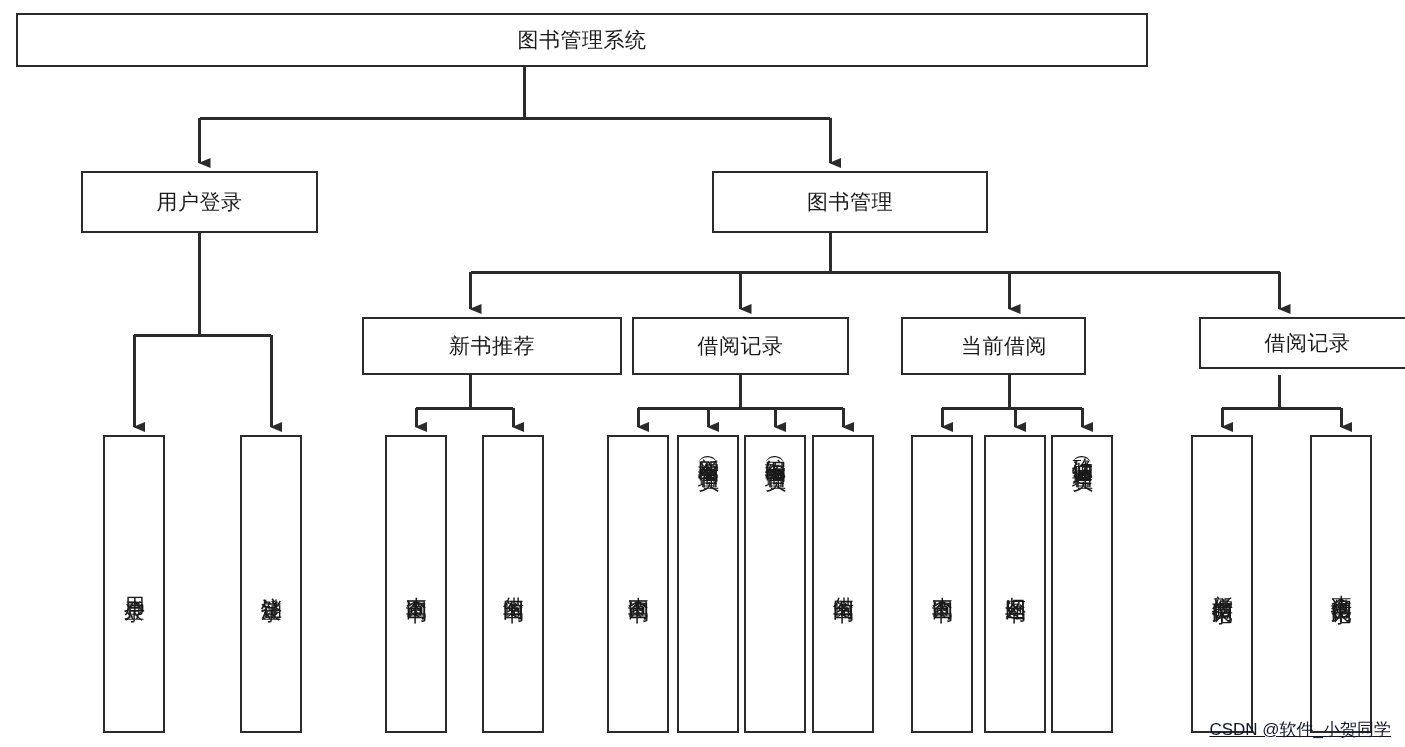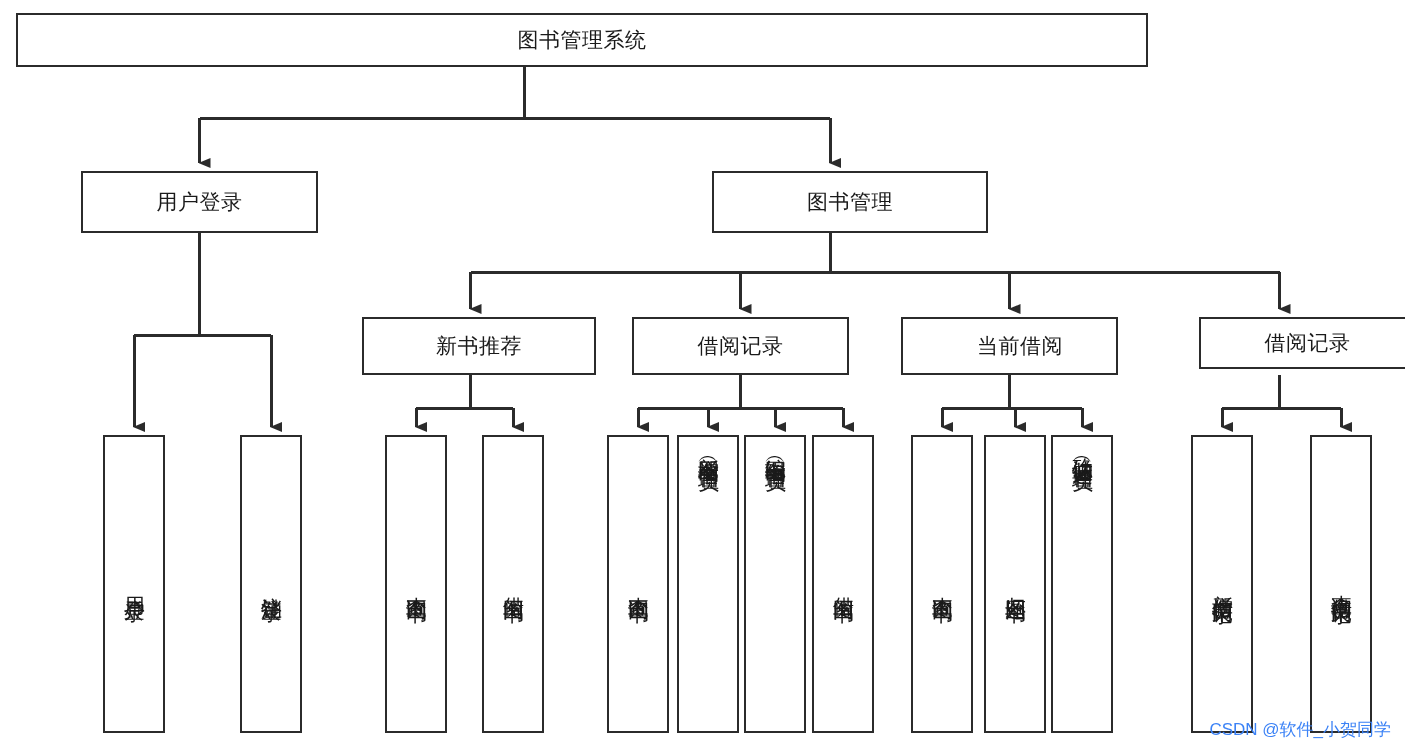--- a/index.html
+++ b/index.html
@@ -63,24 +63,25 @@
   }
   .node-vertical.center-text {
     align-items: center;
     padding-top: 0;
   }
   .watermark {
     position: absolute;
     right: 14px;
     bottom: 6px;
     font-size: 17px;
-    color: #3b82f6;
+    color: #0f172a;
     font-family: "Liberation Sans", "DejaVu Sans", sans-serif;
     white-space: nowrap;
     pointer-events: none;
+    text-decoration: underline;
   }
 </style>
 </head>
 <body>
 
 <div id="diagram-root">
 
   <svg class="diagram-canvas" viewBox="0 0 1405 747" xmlns="http://www.w3.org/2000/svg">
     <defs>
       <marker id="arrowhead" markerWidth="10" markerHeight="12" refX="5" refY="11" orient="auto" markerUnits="userSpaceOnUse">
@@ -127,27 +128,27 @@
   <div id="node-layer">
       <div class="node-box node-horizontal" style="left: 16px; top: 13px; width: 1132px; height: 54px;">
         <span class="node-label">图书管理系统</span>
       </div>
       <div class="node-box node-horizontal" style="left: 81px; top: 171px; width: 237px; height: 62px;">
         <span class="node-label">用户登录</span>
       </div>
       <div class="node-box node-horizontal" style="left: 712px; top: 171px; width: 276px; height: 62px;">
         <span class="node-label">图书管理</span>
       </div>
-      <div class="node-box node-horizontal" style="left: 362px; top: 317px; width: 234px; height: 58px;">
+      <div class="node-box node-horizontal" style="left: 362px; top: 317px; width: 260px; height: 58px;">
         <span class="node-label">新书推荐</span>
       </div>
       <div class="node-box node-horizontal" style="left: 632px; top: 317px; width: 217px; height: 58px;">
         <span class="node-label">借阅记录</span>
       </div>
-      <div class="node-box node-horizontal" style="left: 901px; top: 317px; width: 217px; height: 58px; padding-left: 21px;">
+      <div class="node-box node-horizontal" style="left: 901px; top: 317px; width: 185px; height: 58px; padding-left: 21px;">
         <span class="node-label">当前借阅</span>
       </div>
       <div class="node-box node-horizontal" style="left: 1171px; top: 317px; width: 217px; height: 52px; margin-left: 28px;">
         <span class="node-label">借阅记录</span>
       </div>
       <div class="node-box node-vertical center-text" style="left: 103px; top: 435px; width: 62px; height: 298px;">
         <span class="node-label">用户登录</span>
       </div>
       <div class="node-box node-vertical center-text" style="left: 240px; top: 435px; width: 62px; height: 298px;">
         <span class="node-label">注销登录</span>

